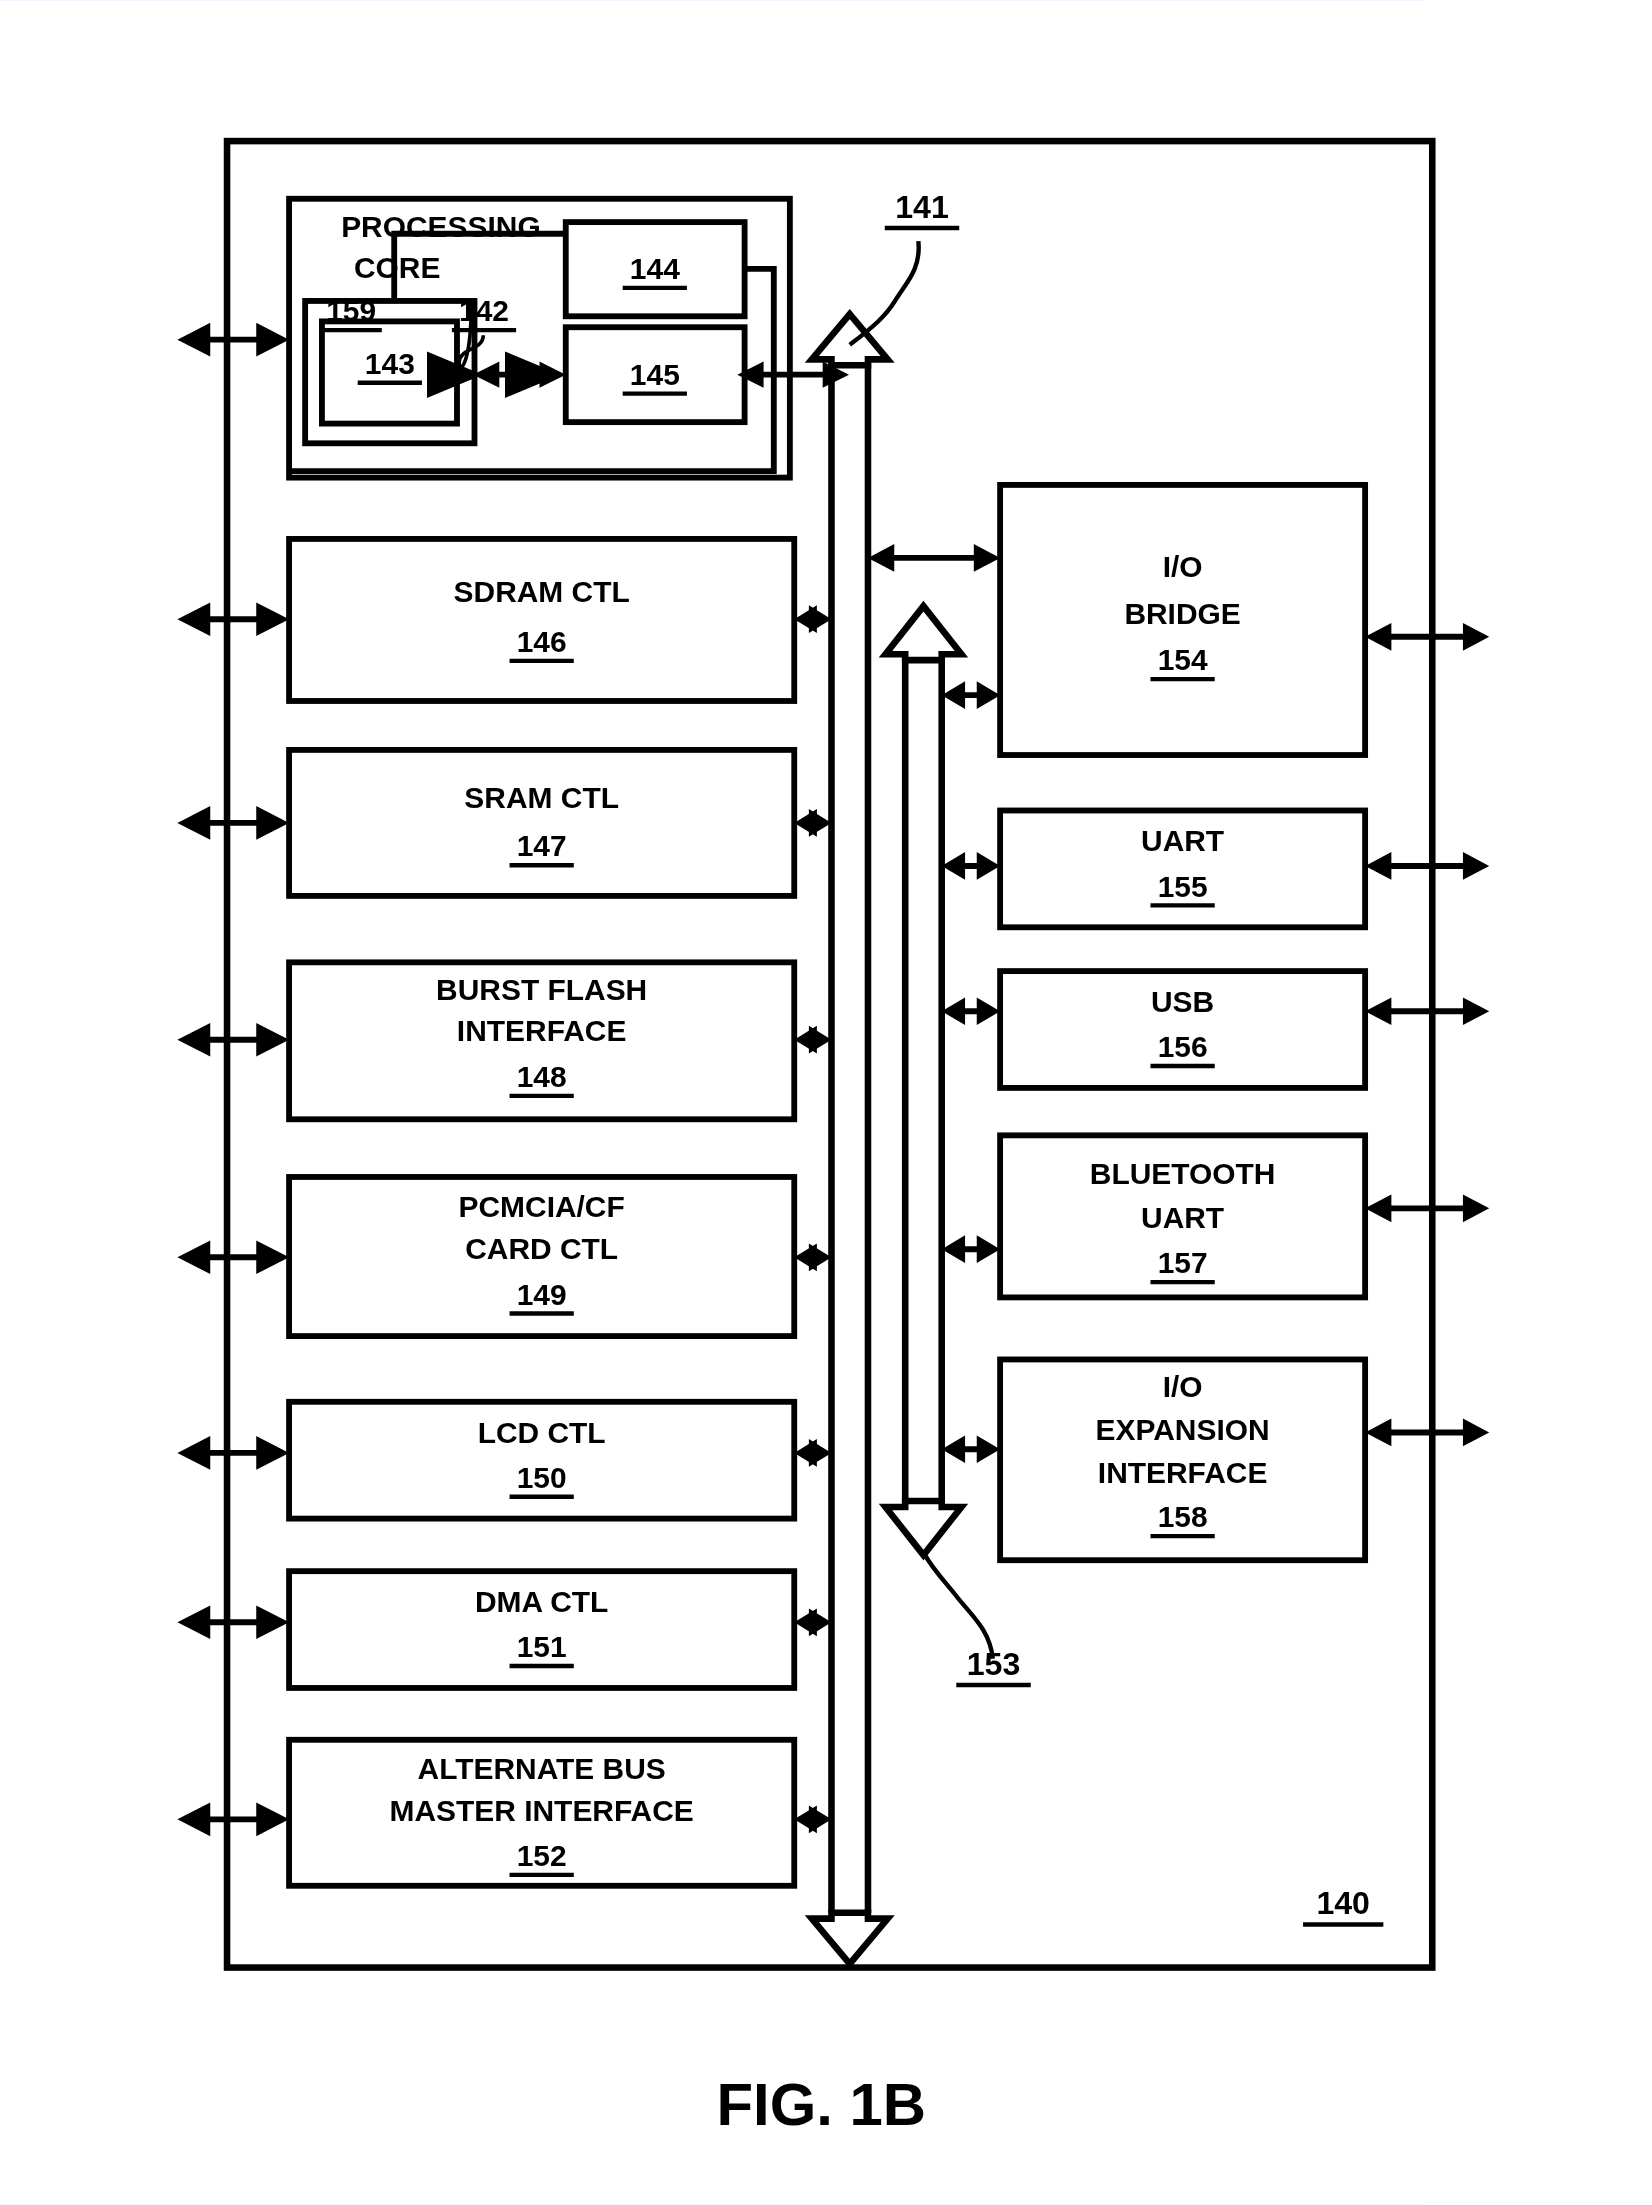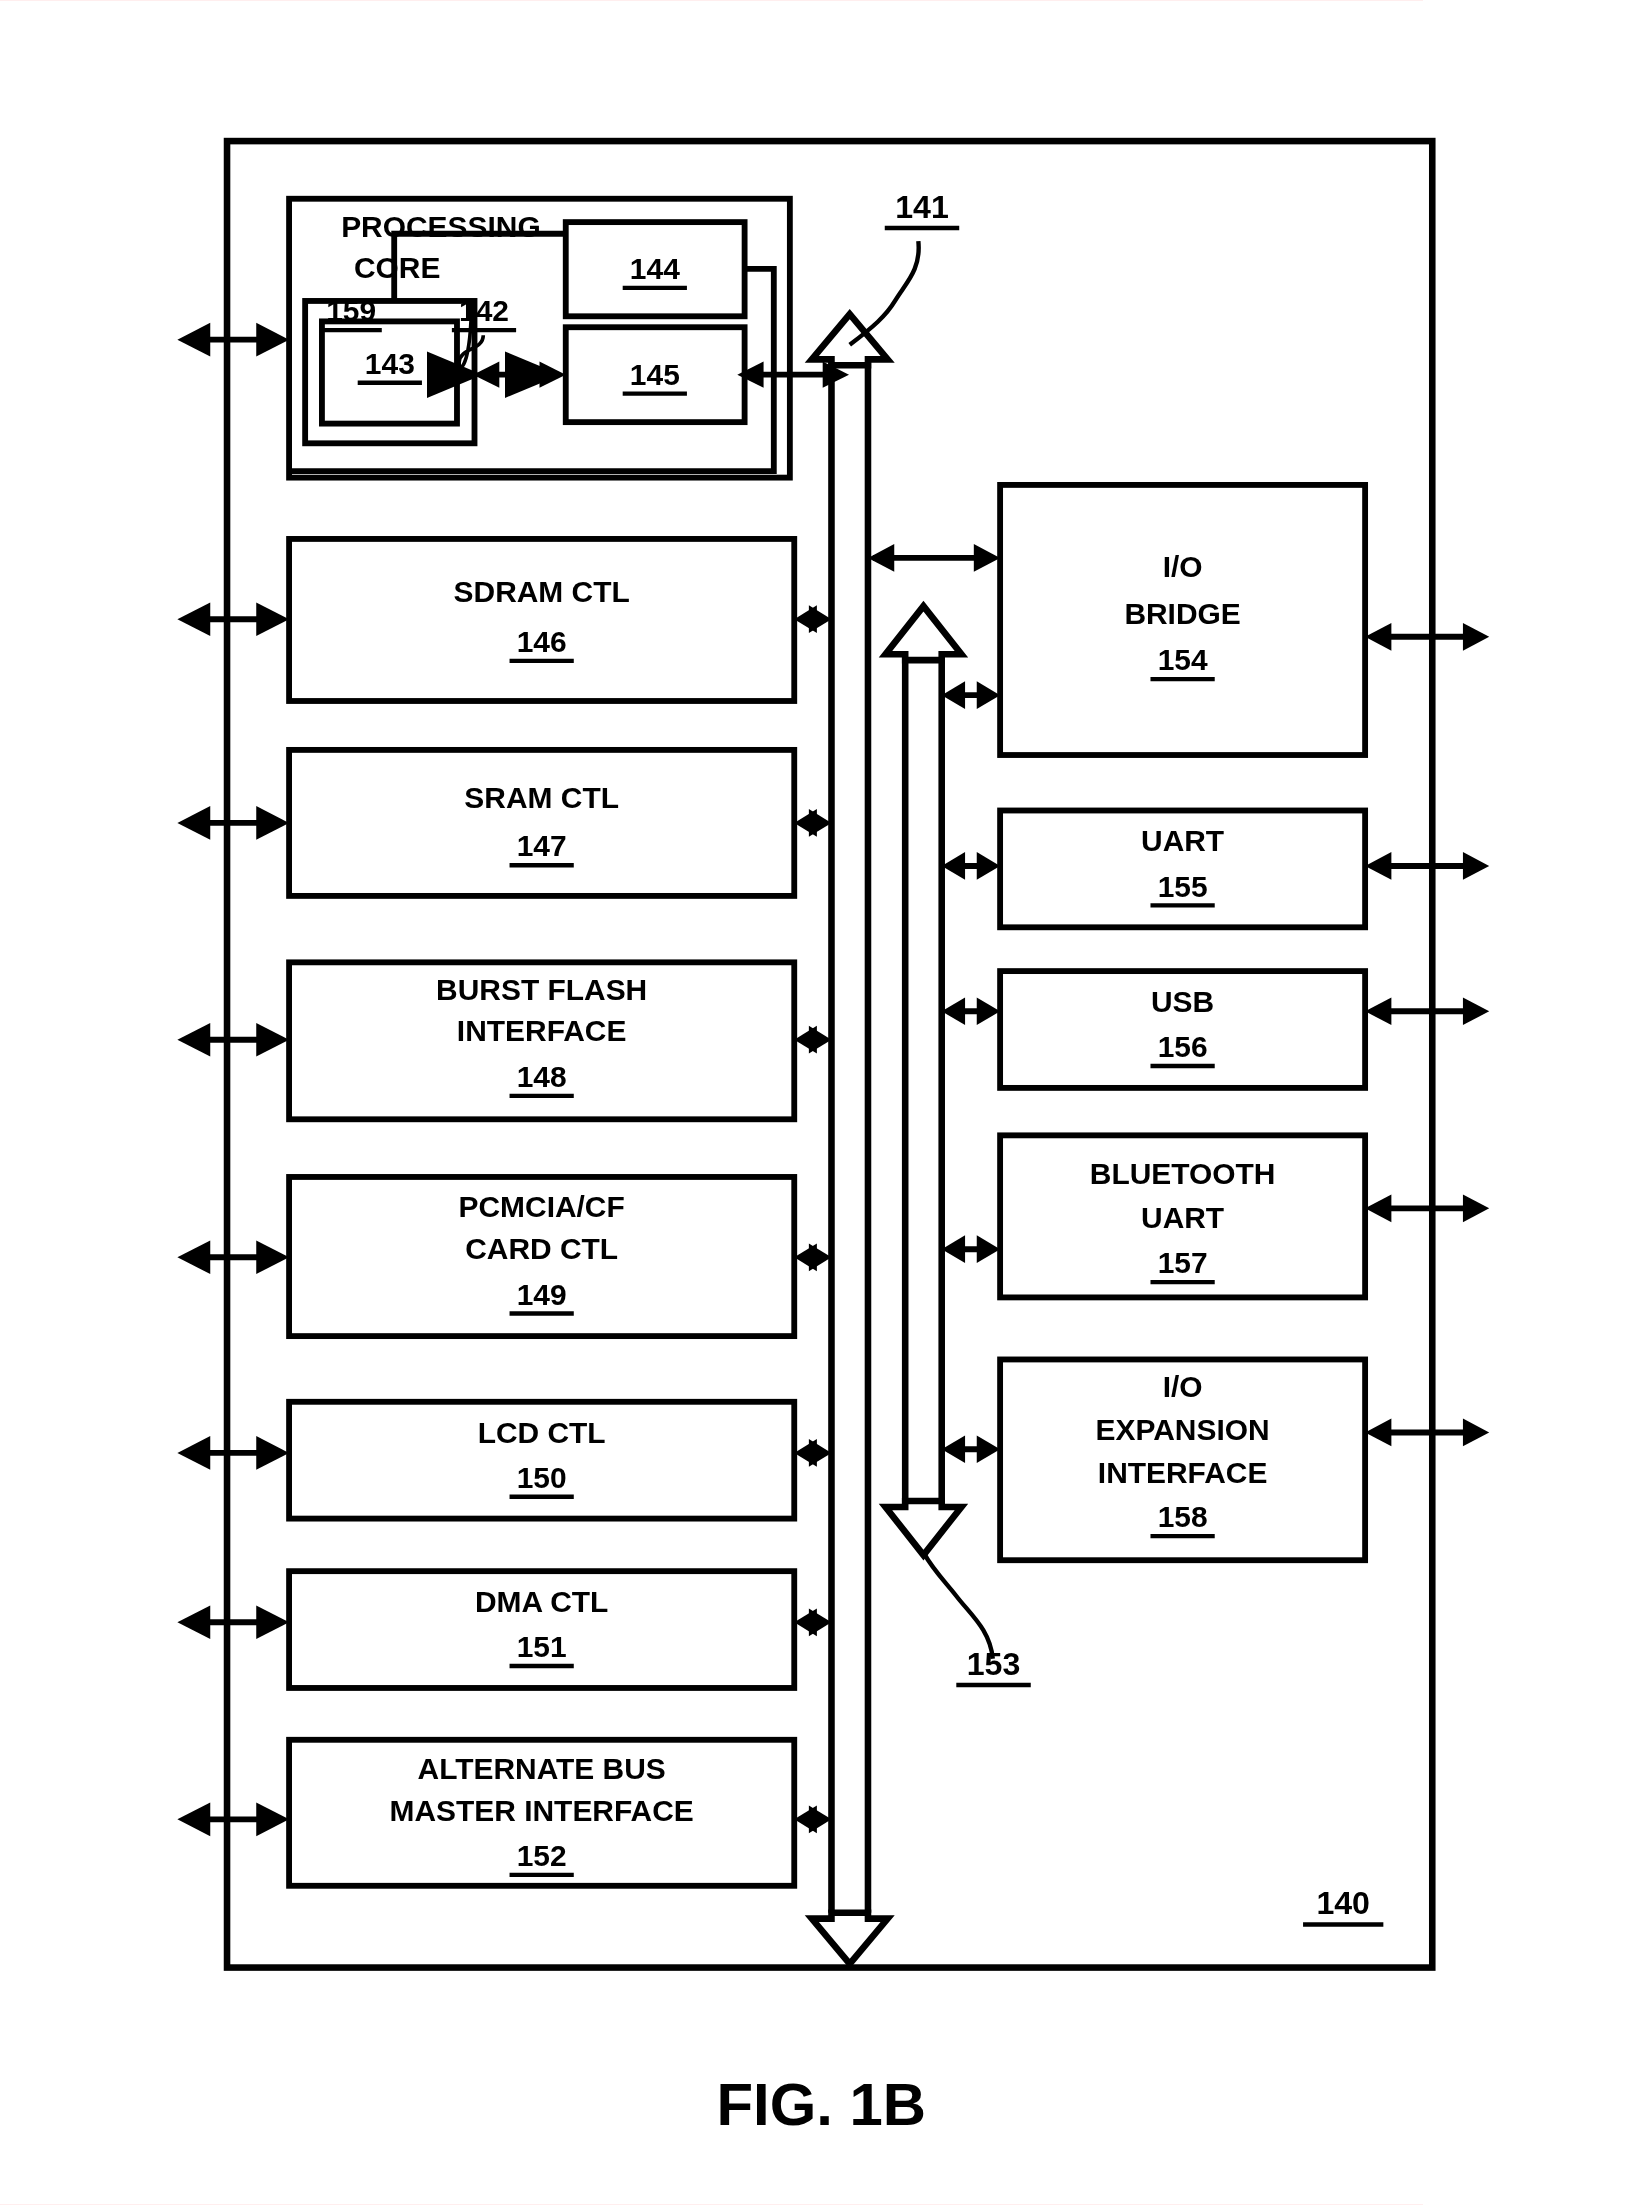--- a/index.html
+++ b/index.html
@@ -1,17 +1,17 @@
 <!DOCTYPE html>
 <html style="font-size:11.7px"><head>
 <meta charset="utf-8">
 <style>
   html,body{margin:0;padding:0;background:#ffffff;}
   body{width:1652px;height:2205px;font-family:"Liberation Sans",sans-serif;}
-  #fig{position:relative;width:1423px;height:2205px;background:#fca5a5;}
+  #fig{position:relative;width:1423px;height:2205px;background:#f0abfc;}
   svg{display:block;}
   .blk-txt{font-family:"Liberation Sans",sans-serif;font-weight:bold;fill:#000;text-anchor:middle;}
   .ref{font-family:"Liberation Sans",sans-serif;font-weight:bold;fill:#000;text-anchor:middle;}
   .caption{font-family:"Liberation Sans",sans-serif;font-weight:bold;fill:#000;text-anchor:middle;}
 </style>
 </head>
 <body>
 
 <div id="fig">
 <svg width="1652" height="2205" viewBox="0 0 2263 3020" xmlns="http://www.w3.org/2000/svg">

